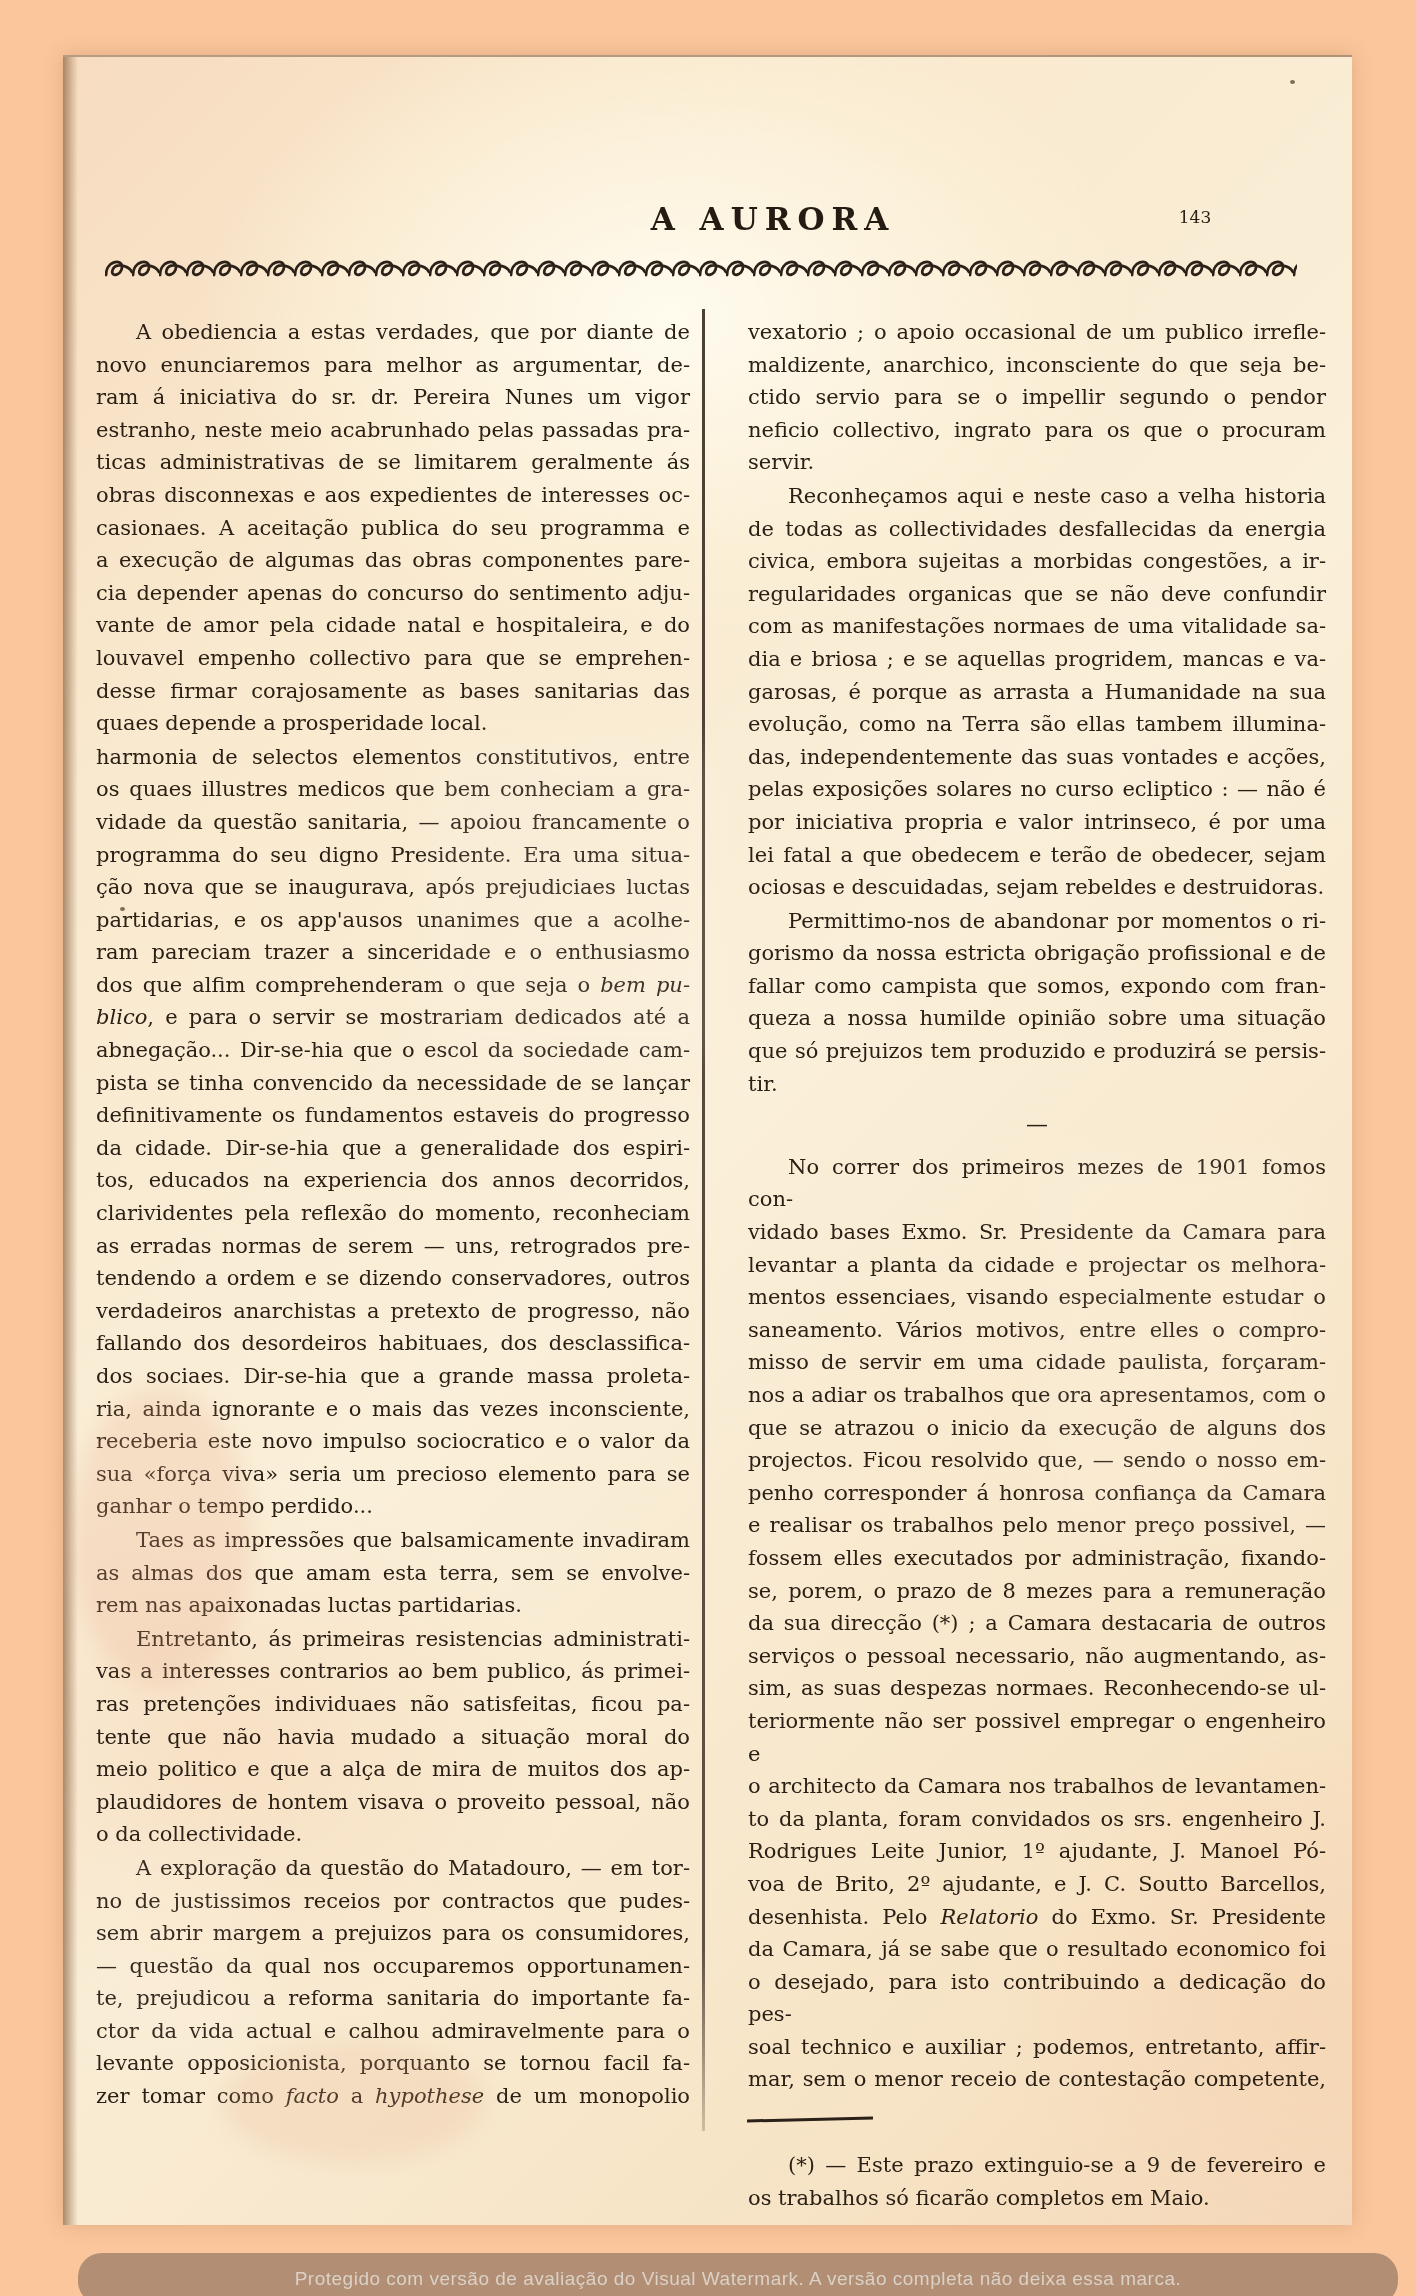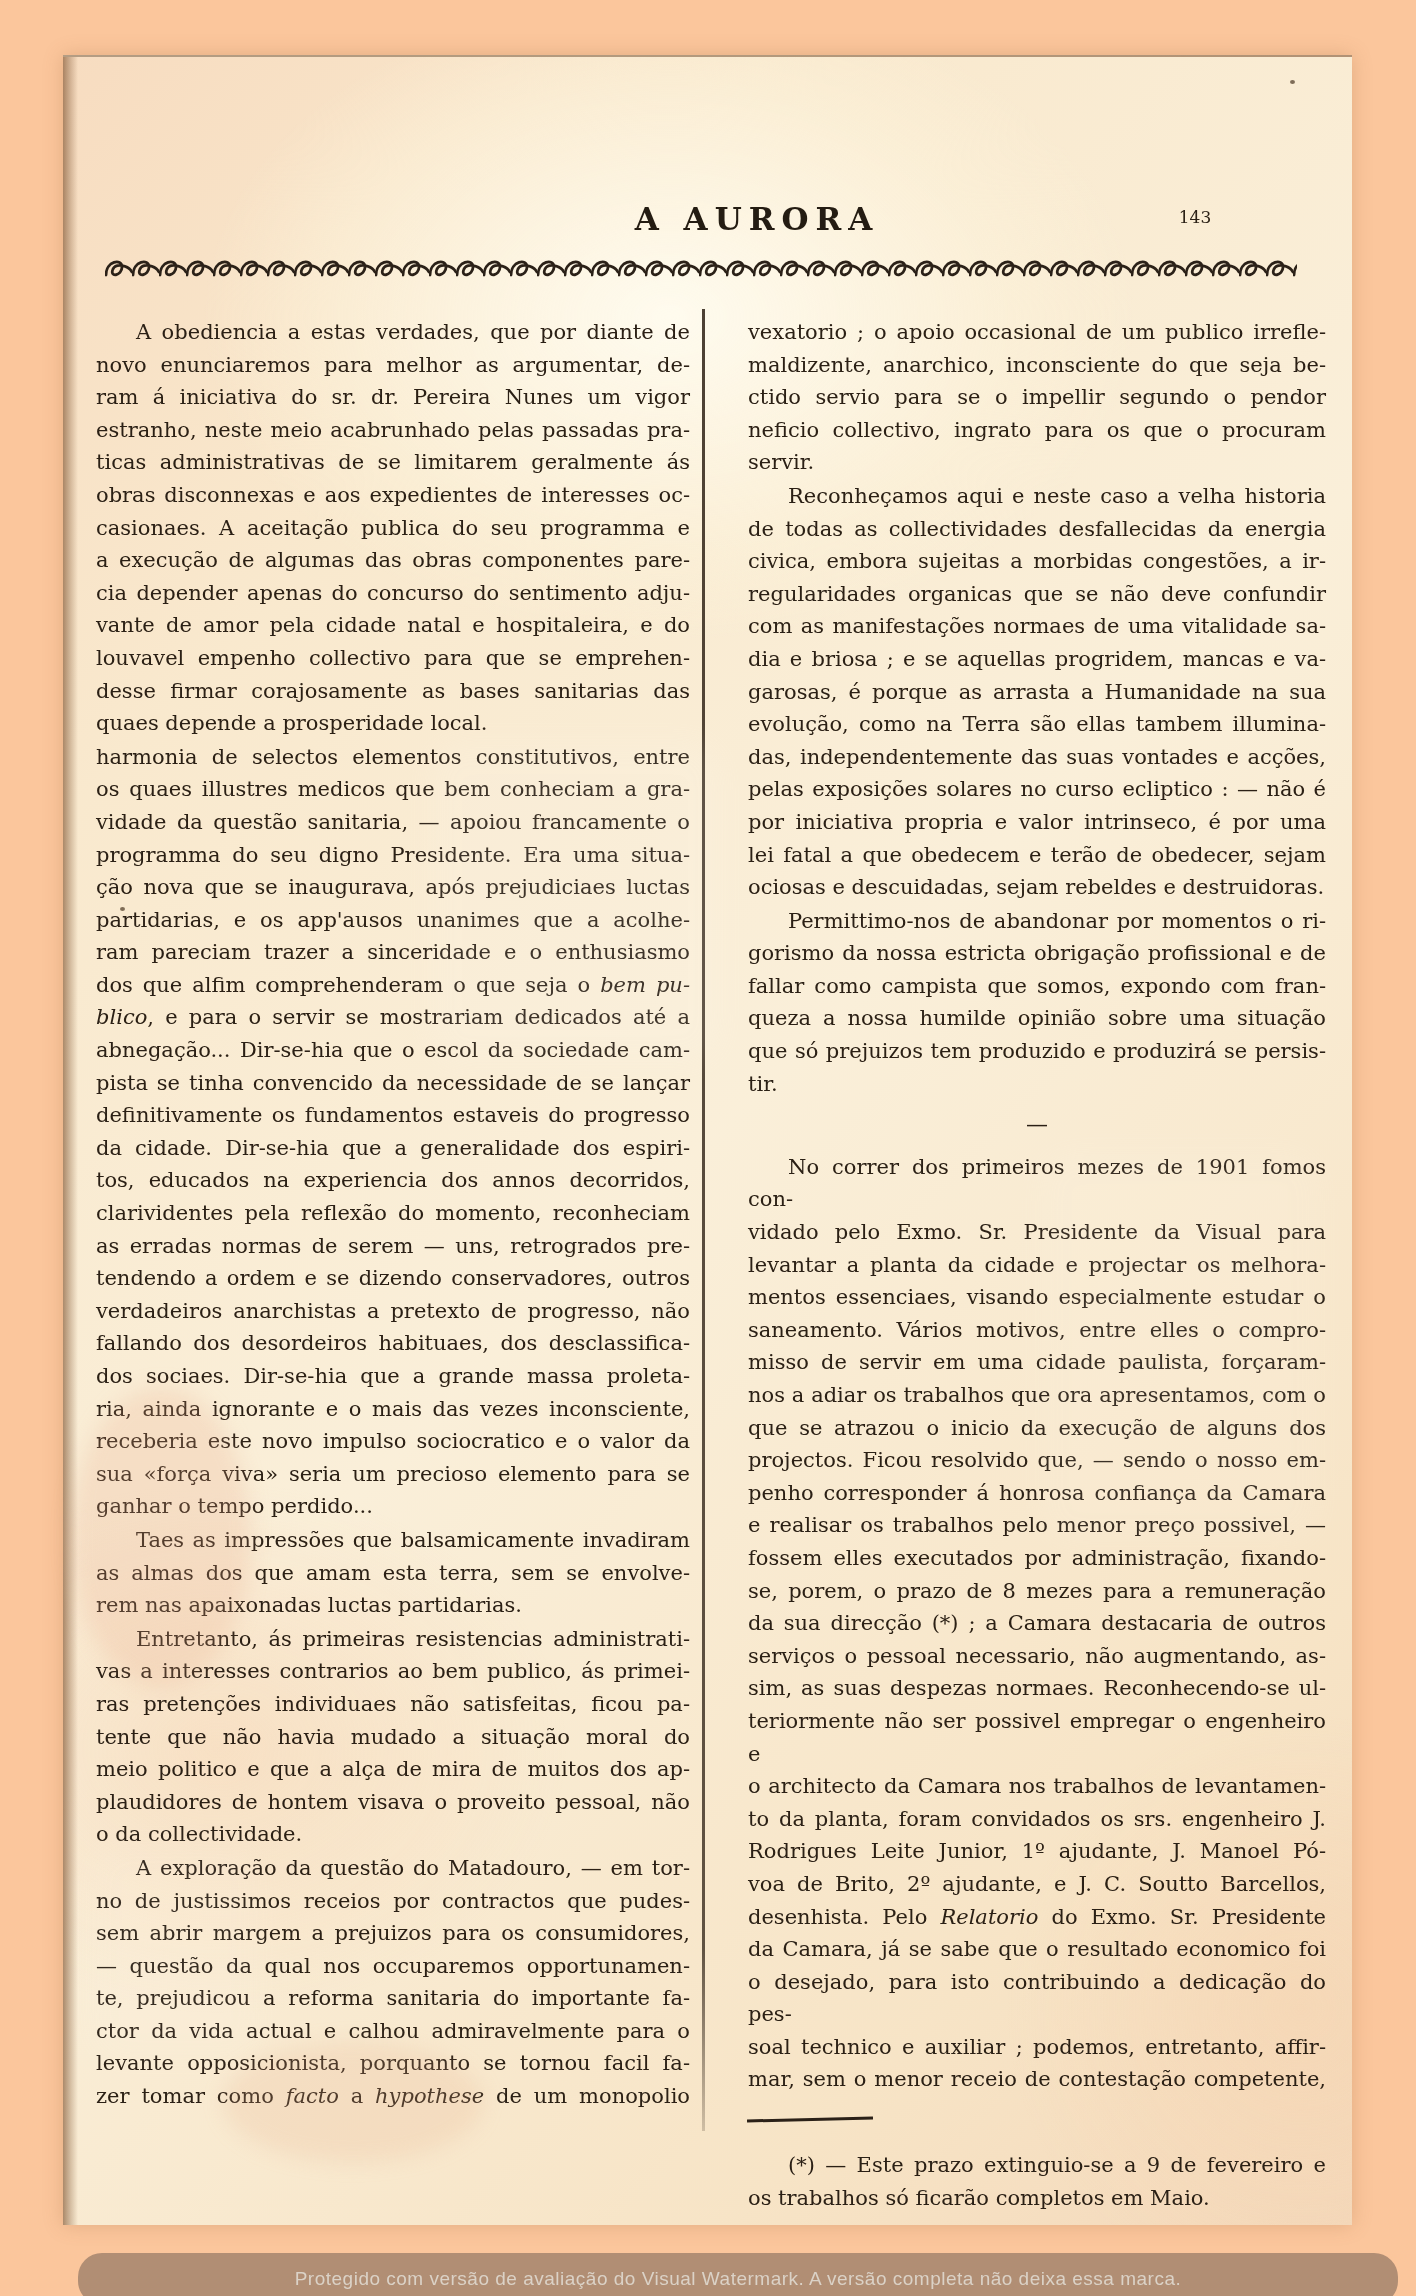--- a/index.html
+++ b/index.html
@@ -20,21 +20,21 @@
       radial-gradient(ellipse 420px 420px at 96% 90%, rgba(246,208,170,.40) 0%, rgba(246,208,170,0) 70%),
       linear-gradient(135deg,#F7DCC0 0%,#F9E9CE 22%,#FAEFD9 50%,#F7E4C6 82%,#F4D8BA 100%);
     border-top:2px solid rgba(95,62,35,.45);
     box-shadow:0 0 18px rgba(150,95,50,.25);
   }
   .gutter{
     position:absolute;left:0;top:0;bottom:0;width:15px;
     background:linear-gradient(90deg, rgba(118,72,36,.60) 0%, rgba(118,72,36,.25) 55%, rgba(118,72,36,0) 100%);
   }
   .masthead{
-    position:absolute;left:484px;top:144px;width:420px;
+    position:absolute;left:500px;top:144px;width:420px;
     text-align:center;
     font-size:31px;font-weight:700;letter-spacing:7px;
     color:#241c12;
   }
   .pagenum{
     position:absolute;left:1092px;top:150px;width:80px;
     text-align:center;font-size:17px;color:#2b2116;
   }
   .coil{position:absolute;left:42px;top:194px;width:1192px;height:38px;}
   .col{
@@ -196,21 +196,21 @@
           <div class="tl fl">Permittimo-nos de abandonar por momentos o ri-</div>
           <div class="tl">gorismo da nossa estricta obrigação profissional e de</div>
           <div class="tl">fallar como campista que somos, expondo com fran-</div>
           <div class="tl">queza a nossa humilde opinião sobre uma situação</div>
           <div class="tl">que só prejuizos tem produzido e produzirá se persis-</div>
           <div class="tl ll">tir.</div>
         </div>
         <div class="dash-sep">—</div>
         <div class="para">
           <div class="tl fl">No correr dos primeiros mezes de 1901 fomos con-</div>
-          <div class="tl">vidado pelo Exmo. Sr. Presidente da Visual para</div>
+          <div class="tl">vidado bases Exmo. Sr. Presidente da Camara para</div>
           <div class="tl">levantar a planta da cidade e projectar os melhora-</div>
           <div class="tl">mentos essenciaes, visando especialmente estudar o</div>
           <div class="tl">saneamento. Vários motivos, entre elles o compro-</div>
           <div class="tl">misso de servir em uma cidade paulista, forçaram-</div>
           <div class="tl">nos a adiar os trabalhos que ora apresentamos, com o</div>
           <div class="tl">que se atrazou o inicio da execução de alguns dos</div>
           <div class="tl">projectos. Ficou resolvido que, — sendo o nosso em-</div>
           <div class="tl">penho corresponder á honrosa confiança da Camara</div>
           <div class="tl">e realisar os trabalhos pelo menor preço possivel, —</div>
           <div class="tl">fossem elles executados por administração, fixando-</div>

